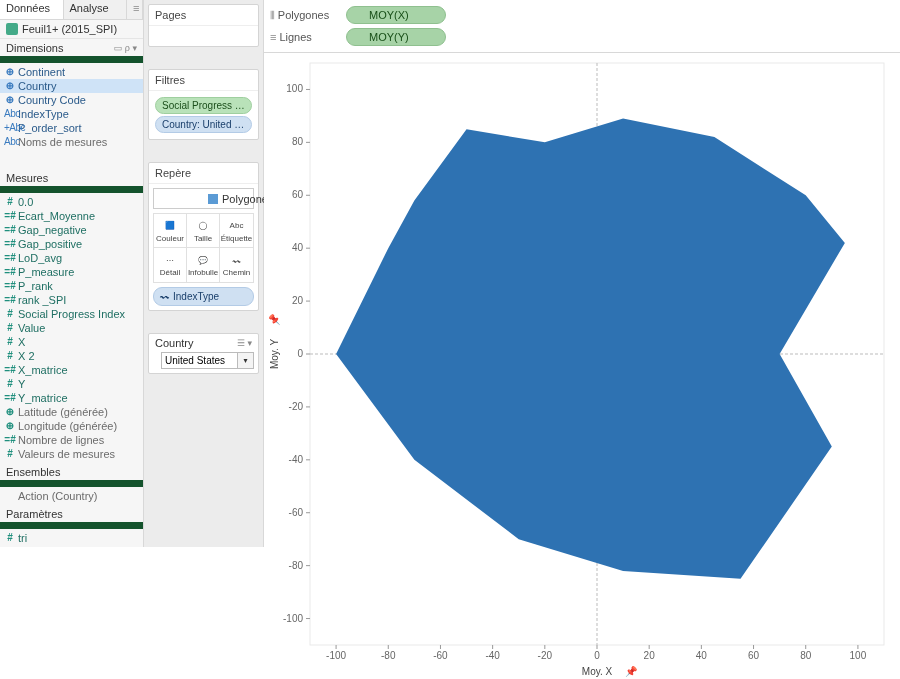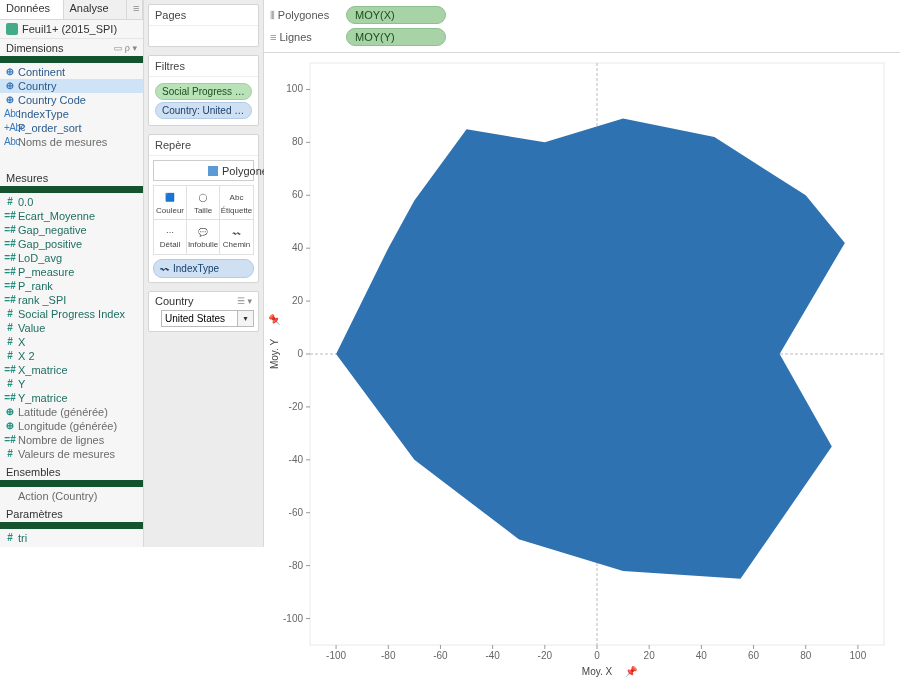--- a/index.html
+++ b/index.html
@@ -23,21 +23,21 @@
   .field .glyph { position: absolute; left: 4px; top: 1px; width: 12px; text-align: center; font-size: 10px; }
   .glyph-blue { color: #3a7bbf; font-weight: bold; }
   .glyph-teal { color: #1f8f7d; font-weight: bold; }
   .glyph-abc { color: #3a7bbf; font-size: 8px; letter-spacing: -0.5px; }
   .blue-txt { color: #2a5a8a; }
   .teal-txt { color: #1f6f63; }
   .italic { color: #6b6b6b; }
   .spacer-flex { flex: 1 1 0; }
 
   
-  .cards-panel { width: 120px; border-right: 1px solid #d8d8d8; background: #ececec; display: flex; flex-direction: column; padding: 4px; gap: 8px; }
+  .cards-panel { width: 120px; border-right: 1px solid #d8d8d8; background: #ececec; display: flex; flex-direction: column; padding: 4px; gap: 22px; }
   .card { background: #fff; border: 1px solid #d4d4d4; border-radius: 2px; }
   .card-title { padding: 4px 6px; font-size: 11px; color: #444; border-bottom: 1px solid #eee; }
   .card-body { padding: 4px; }
   .filter-chip { display: block; margin: 2px; padding: 2px 6px; border-radius: 9px; font-size: 10px; background: #b9e2b9; color: #1b4f1b; border: 1px solid #9fcf9f; white-space: nowrap; overflow: hidden; text-overflow: ellipsis; }
   .filter-chip.blue { background: #cfe0f2; color: #1a3f6b; border-color: #b3cbe6; }
   .marks-dd { display: flex; align-items: center; justify-content: space-between; padding: 3px 6px; border: 1px solid #ccc; margin: 4px; font-size: 11px; cursor: pointer; }
   .marks-dd .sq { width: 10px; height: 10px; background: #5b9bd5; margin-right: 4px; }
   .marks-grid { display: grid; grid-template-columns: repeat(3, 1fr); gap: 0; margin: 0 4px 4px 4px; border: 1px solid #e0e0e0; }
   .marks-cell { height: 34px; border-right: 1px solid #e0e0e0; border-bottom: 1px solid #e0e0e0; display: flex; flex-direction: column; align-items: center; justify-content: center; font-size: 8px; color: #444; cursor: pointer; }
   .marks-cell:nth-child(3n) { border-right: none; }
@@ -49,21 +49,21 @@
   .country-input { margin: 0 4px 4px 12px; display: flex; }
   .country-input input { flex: 1; font-size: 10px; padding: 2px 3px; border: 1px solid #bbb; min-width: 0; }
   .country-input .dd { width: 16px; border: 1px solid #bbb; border-left: none; background: #f4f4f4; display: flex; align-items: center; justify-content: center; font-size: 8px; cursor: pointer; }
 
   
   .right-col { flex: 1; display: flex; flex-direction: column; min-width: 0; }
   .shelves { border-bottom: 1px solid #d8d8d8; padding: 4px 6px; background: #fff; }
   .shelf-row { display: flex; align-items: center; height: 22px; gap: 6px; }
   .shelf-label { width: 70px; color: #555; font-size: 11px; display: flex; align-items: center; gap: 4px; }
   .shelf-label .bars { color: #888; letter-spacing: -1px; }
-  .pill { padding: 2px 8px; border-radius: 10px; font-size: 11px; background: #a7d3a7; color: #184f18; border: 1px solid #8fc08f; min-width: 100px; }
+  .pill { padding: 2px 22px; border-radius: 10px; font-size: 11px; background: #a7d3a7; color: #184f18; border: 1px solid #8fc08f; min-width: 100px; }
   .chart-area { flex: 1; position: relative; background: #fff; }
   svg.chart { width: 100%; height: 100%; display: block; }
   .axis-text { font-size: 10px; fill: #666; }
   .axis-title { font-size: 10px; fill: #444; }
 </style>
 </head>
 <body>
 
 <div class="root">
   <div class="body-row">

